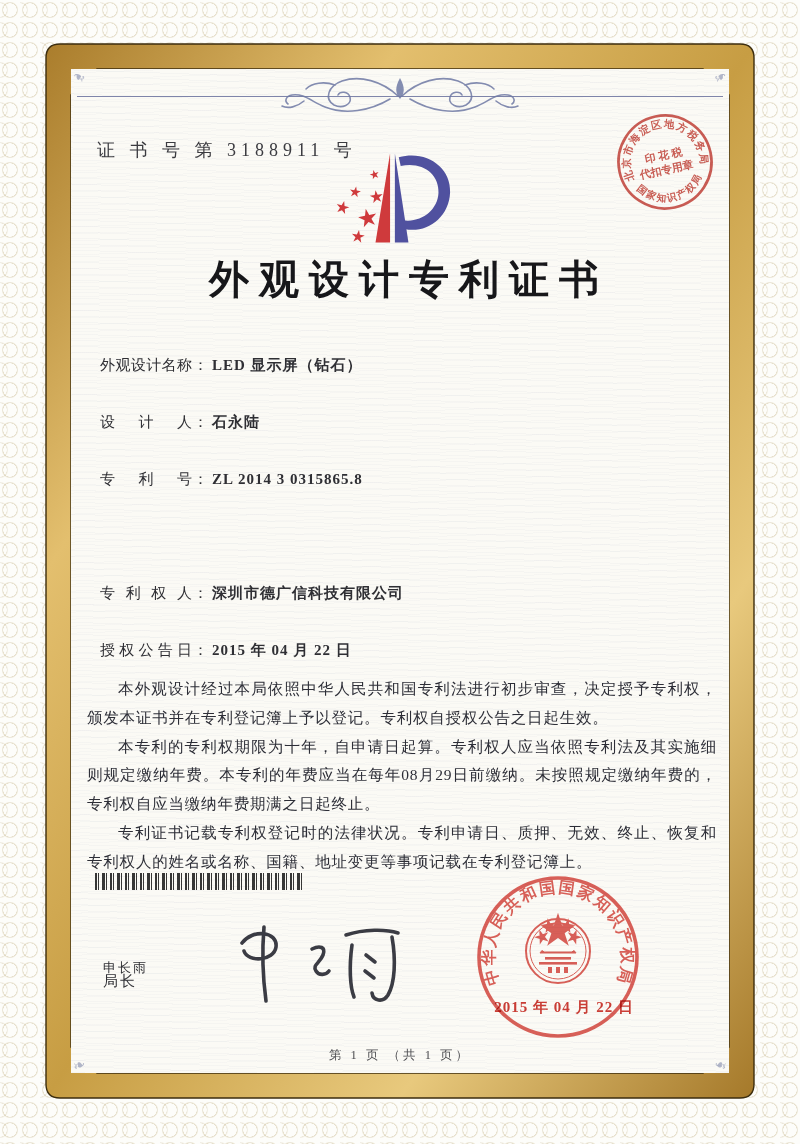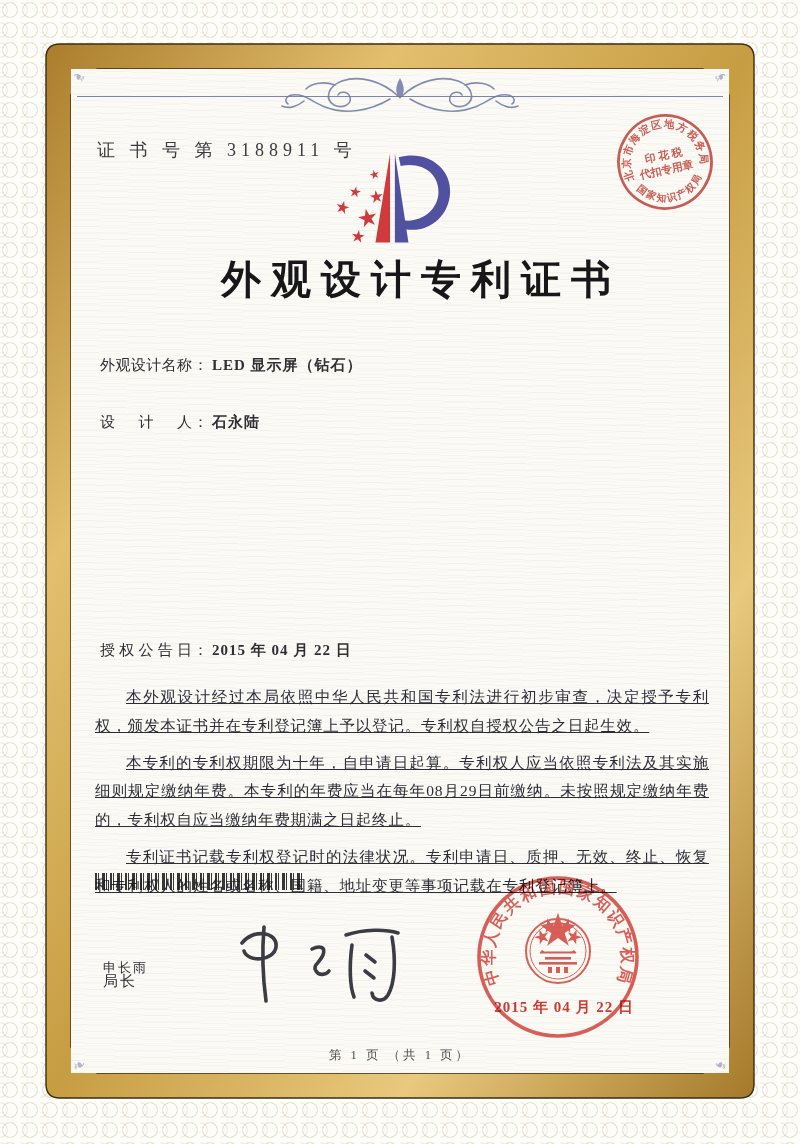--- a/index.html
+++ b/index.html
@@ -25,29 +25,29 @@
       repeating-linear-gradient(-2deg, rgba(140,150,178,.045) 0 1px, transparent 1px 7px),
       #fbfaf5;
   }
   .abs{position:absolute;}
   .top-rule{left:6px;top:27px;width:646px;height:0;border-top:1.5px solid rgba(104,112,156,.85);}
   .flourish{left:189px;top:2px;}
   .corner-orn{color:rgba(104,114,156,.5);font-size:15px;line-height:1;}
   .cert-no{left:26px;top:69px;font-size:18px;letter-spacing:5px;color:#3b3b40;}
   .logo{left:258px;top:72px;}
   .stamp{left:532px;top:31px;transform:rotate(-12deg);opacity:.88;mix-blend-mode:multiply;}
-  .title{left:16px;top:183px;width:658px;text-align:center;font-size:40px;font-weight:700;
+  .title{left:4px;top:183px;width:658px;text-align:center;font-size:40px;font-weight:700;
          letter-spacing:10px;color:#17171a;text-indent:10px;}
   .field{left:29px;font-size:15px;color:#2f2f34;white-space:nowrap;}
   .flabel{display:inline-block;width:92px;text-align:justify;text-align-last:justify;}
   .fcolon{margin:0 4px 0 1px;}
   .fvalue{letter-spacing:1px;font-weight:bold;}
   .paras{left:16px;top:606px;width:630px;font-size:15.5px;line-height:28.8px;
          letter-spacing:.8px;color:#2d2e37;text-align:justify;}
-  .paras p{margin:8px;text-indent:2em;text-decoration:underline;}
+  .paras p{margin:0;text-indent:2em;}
   .barcode{left:24px;top:804px;width:207px;height:17px;opacity:.88;
     background:repeating-linear-gradient(90deg,
       #1c1c1c 0 2px, transparent 2px 3px,
       #1c1c1c 3px 4px, transparent 4px 7px,
       #1c1c1c 7px 10px, transparent 10px 11px,
       #1c1c1c 11px 12px, transparent 12px 15px);}
   .sig-title{left:32px;top:903px;font-size:15px;color:#2f2f34;letter-spacing:2px;}
   .sig-name{left:32px;top:890px;font-size:13px;color:#2f2f34;letter-spacing:2px;}
   .signature{left:150px;top:846px;}
   .seal{left:397px;top:798px;opacity:.9;mix-blend-mode:multiply;}
@@ -134,20 +134,26 @@
     </text>
   </svg>
 
   <div class="abs title">外观设计专利证书</div>
 
   <div class="abs field" style="top:287px">
     <span class="flabel">外观设计名称</span><span class="fcolon">：</span><span class="fvalue">LED 显示屏（钻石）</span>
   </div>
   <div class="abs field" style="top:344px">
     <span class="flabel">设计人</span><span class="fcolon">：</span><span class="fvalue">石永陆</span>
+  </div>
+  <div class="abs field" style="top:401px">
+    <span class="flabel">专利号</span><span class="fcolon">：</span><span class="fvalue">ZL 2014 3 0315865.8</span>
+  </div>
+  <div class="abs field" style="top:515px">
+    <span class="flabel">专利权人</span><span class="fcolon">：</span><span class="fvalue">深圳市德广信科技有限公司</span>
   </div>
   <div class="abs field" style="top:572px">
     <span class="flabel">授权公告日</span><span class="fcolon">：</span><span class="fvalue">2015 年 04 月 22 日</span>
   </div>
 
   <div class="abs paras">
     <p>本外观设计经过本局依照中华人民共和国专利法进行初步审查，决定授予专利权，颁发本证书并在专利登记簿上予以登记。专利权自授权公告之日起生效。</p>
     <p>本专利的专利权期限为十年，自申请日起算。专利权人应当依照专利法及其实施细则规定缴纳年费。本专利的年费应当在每年08月29日前缴纳。未按照规定缴纳年费的，专利权自应当缴纳年费期满之日起终止。</p>
     <p>专利证书记载专利权登记时的法律状况。专利申请日、质押、无效、终止、恢复和专利权人的姓名或名称、国籍、地址变更等事项记载在专利登记簿上。</p>
   </div>

